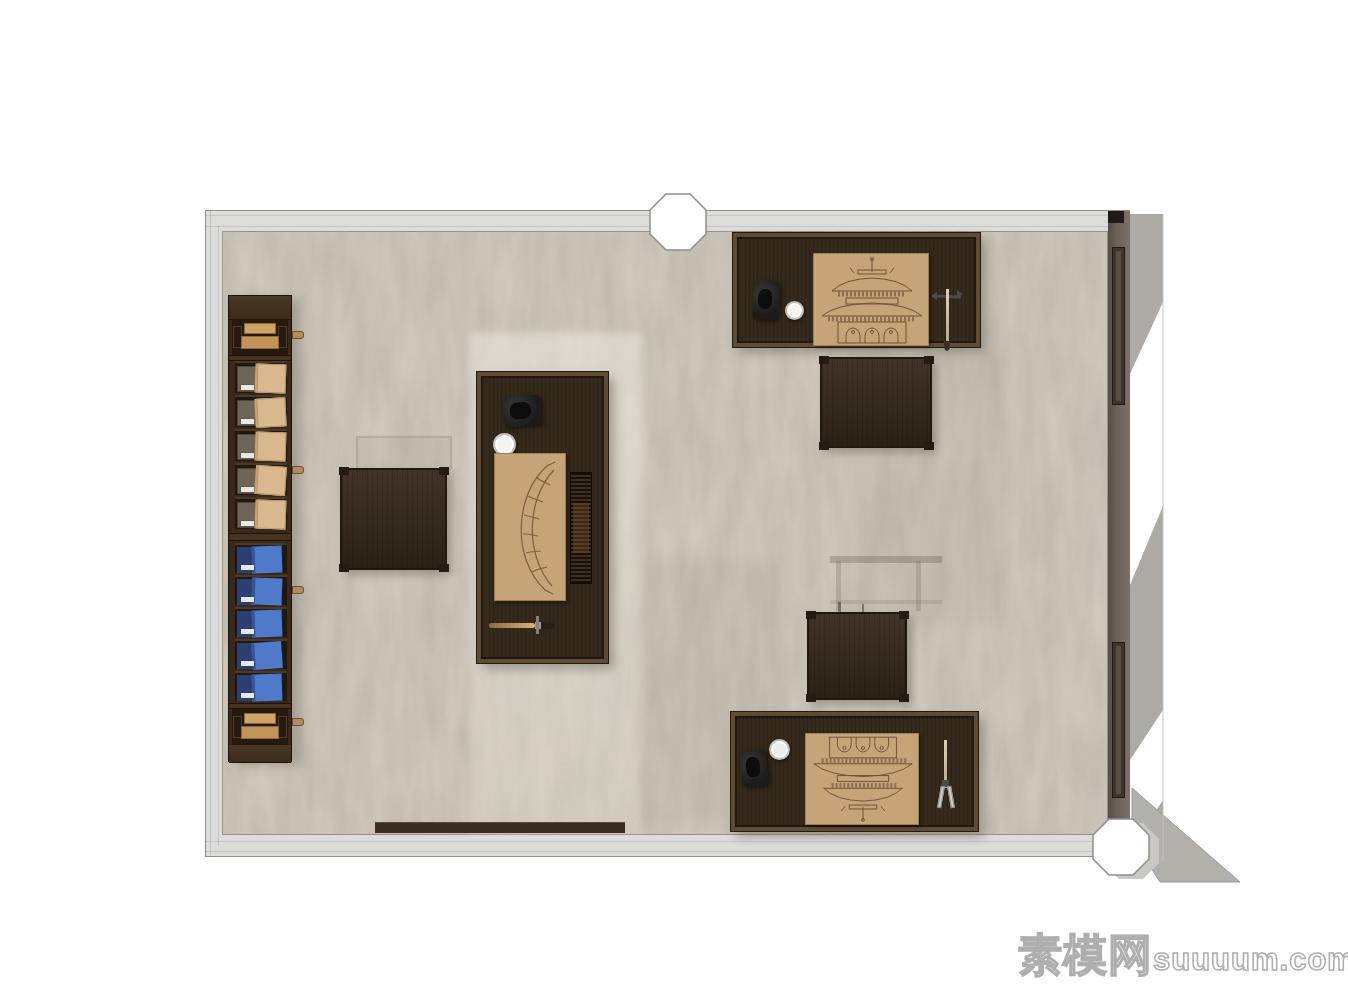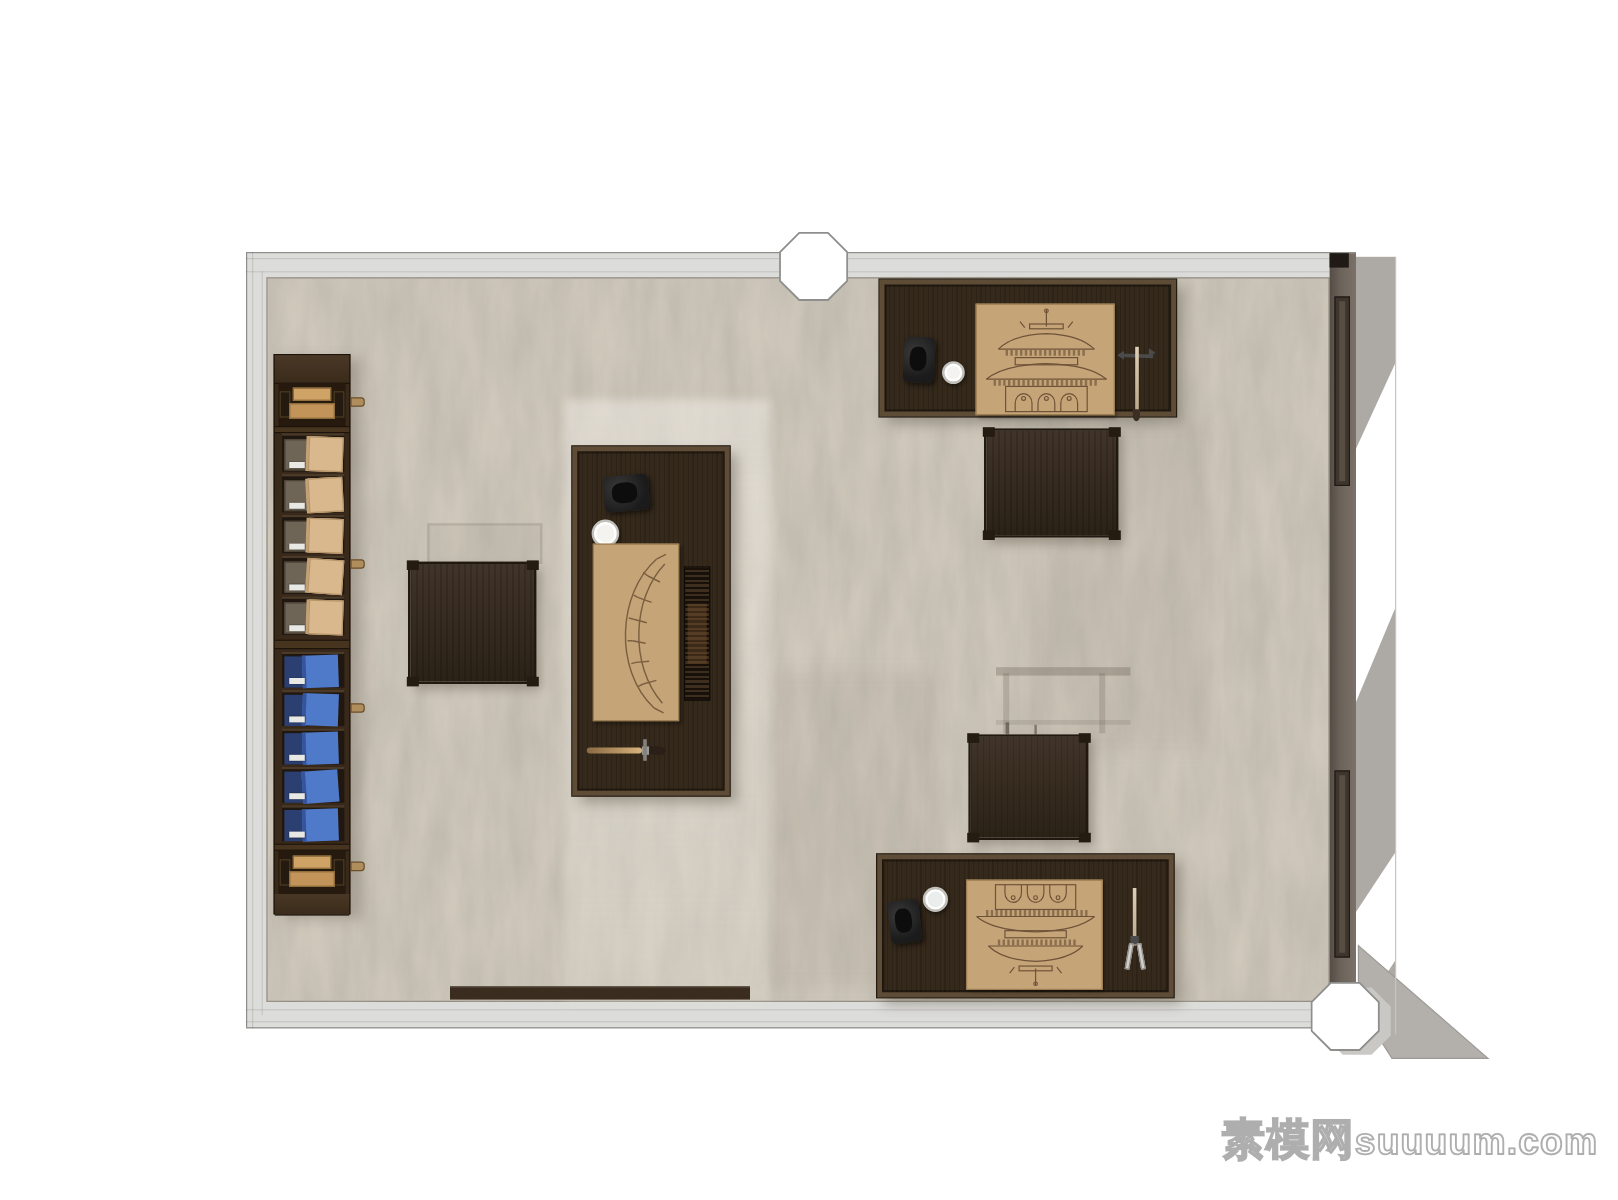--- a/index.html
+++ b/index.html
@@ -85,21 +85,21 @@
   .label{position:absolute;width:13px;height:5px;background:#e8e8e5;box-shadow:0 0 1px rgba(0,0,0,.6);}
   .peg{background:#b08d5c;border:1px solid #6b4f2a;border-radius:0 3px 3px 0;box-sizing:border-box;}
 
   .bench{left:375px;top:822px;width:250px;height:11px;background:#3a2d1f;border-top:1px solid #57493a;box-sizing:border-box;}
 
   
   .watermark{left:1018px;top:926px;white-space:nowrap;color:#ffffff;
     -webkit-text-stroke:1.5px #aeaeae;
     text-shadow:0 0 1px #b5b5b5, 0 0 1px #b5b5b5;
     font-weight:bold;letter-spacing:1px;}
-  .watermark .cjk{font-size:36px;margin-top:32px;}
+  .watermark .cjk{font-size:44px;margin-top:32px;}
   .watermark .latin{font-size:31px;}
 </style>
 </head>
 <body>
 
 <div id="stage">
 
   <div class="abs wall-outer"></div>
 
   <div class="abs hairline" style="left:205px;top:215px;width:925px;height:1px"></div>

